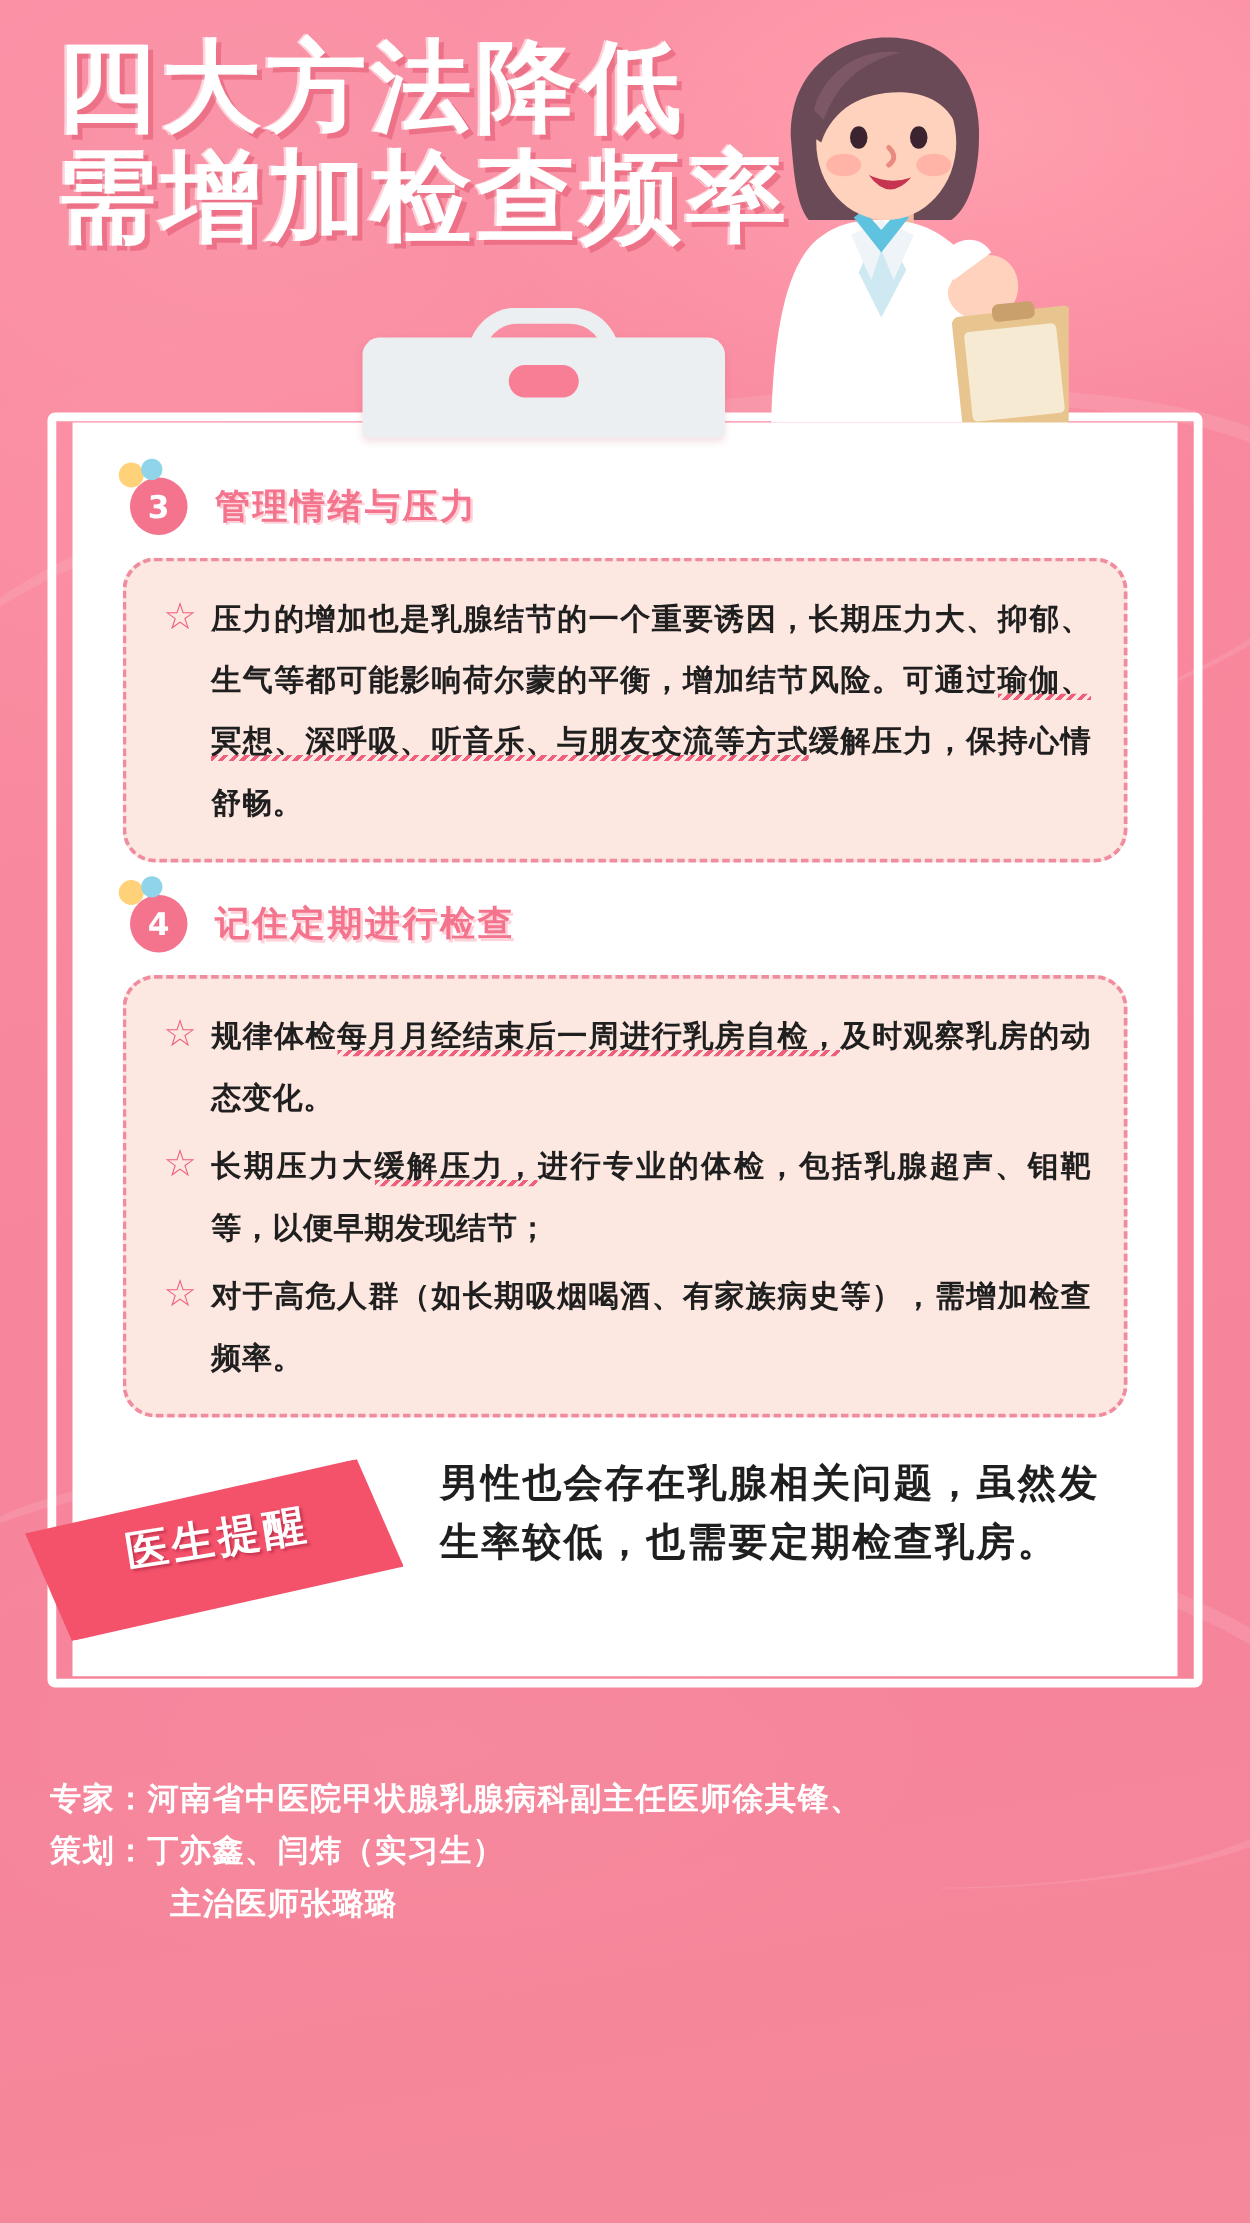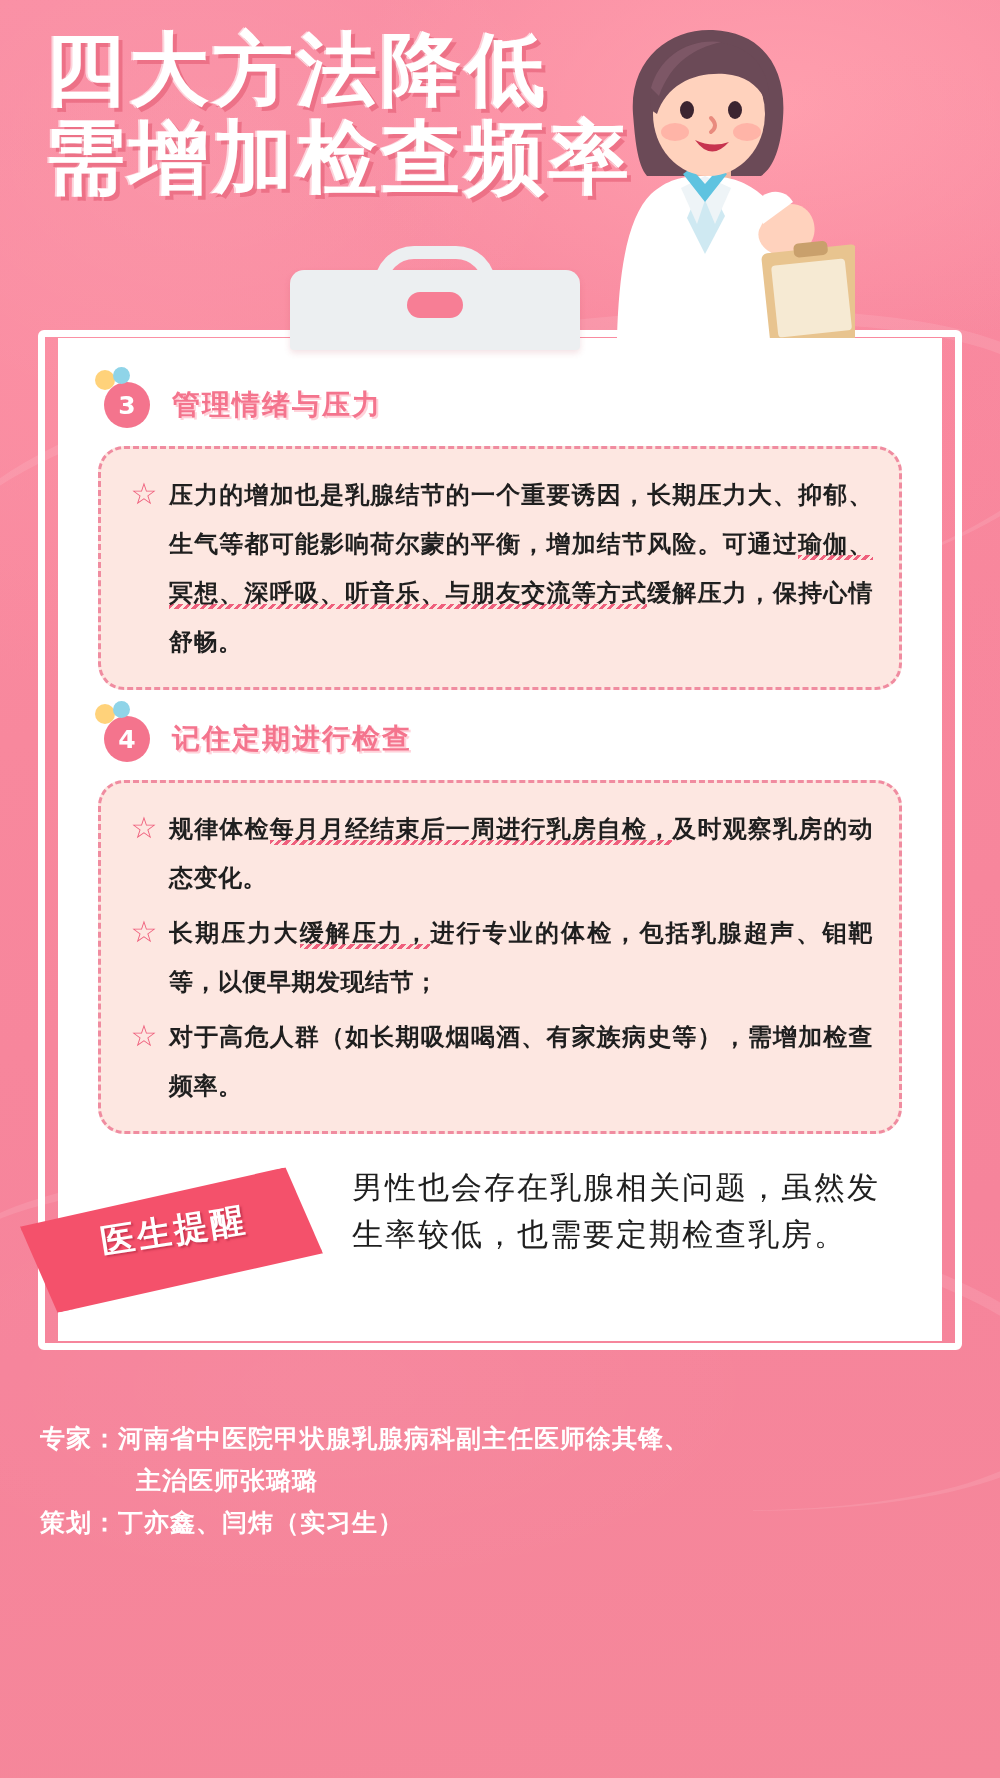--- a/index.html
+++ b/index.html
@@ -277,21 +277,21 @@
     font-weight: bold;
     letter-spacing: 3px;
     font-family: "DejaVu Sans", "Liberation Sans", sans-serif;
     text-shadow: 2px 2px 2px rgba(160,30,55,.5);
   }
   .reminder-text {
     margin-left: 258px;
     font-size: 31px;
     line-height: 47px;
     color: #1f1f1f;
-    font-weight: 400;
+    font-weight: 700;
     letter-spacing: 2px;
     font-family: "DejaVu Sans", "Liberation Sans", sans-serif;
   }
 
   
   .credits {
     position: absolute;
     left: 40px;
     top: 1418px;
     width: 900px;
@@ -410,17 +410,17 @@
     <div class="reminder">
       <div class="ribbon"></div>
       <div class="ribbon-text">医生提醒</div>
       <div class="reminder-text">男性也会存在乳腺相关问题，虽然发生率较低，也需要定期检查乳房。</div>
     </div>
 
   </div>
 
   <div class="credits">
     <div class="credit-line">专家：河南省中医院甲状腺乳腺病科副主任医师徐其锋、</div>
+    <div class="credit-line">策划：丁亦鑫、闫炜（实习生）</div>
     <div class="credit-line credit-indent">主治医师张璐璐</div>
-    <div class="credit-line">策划：丁亦鑫、闫炜（实习生）</div>
   </div>
 
 </div>
 
 </body></html>

